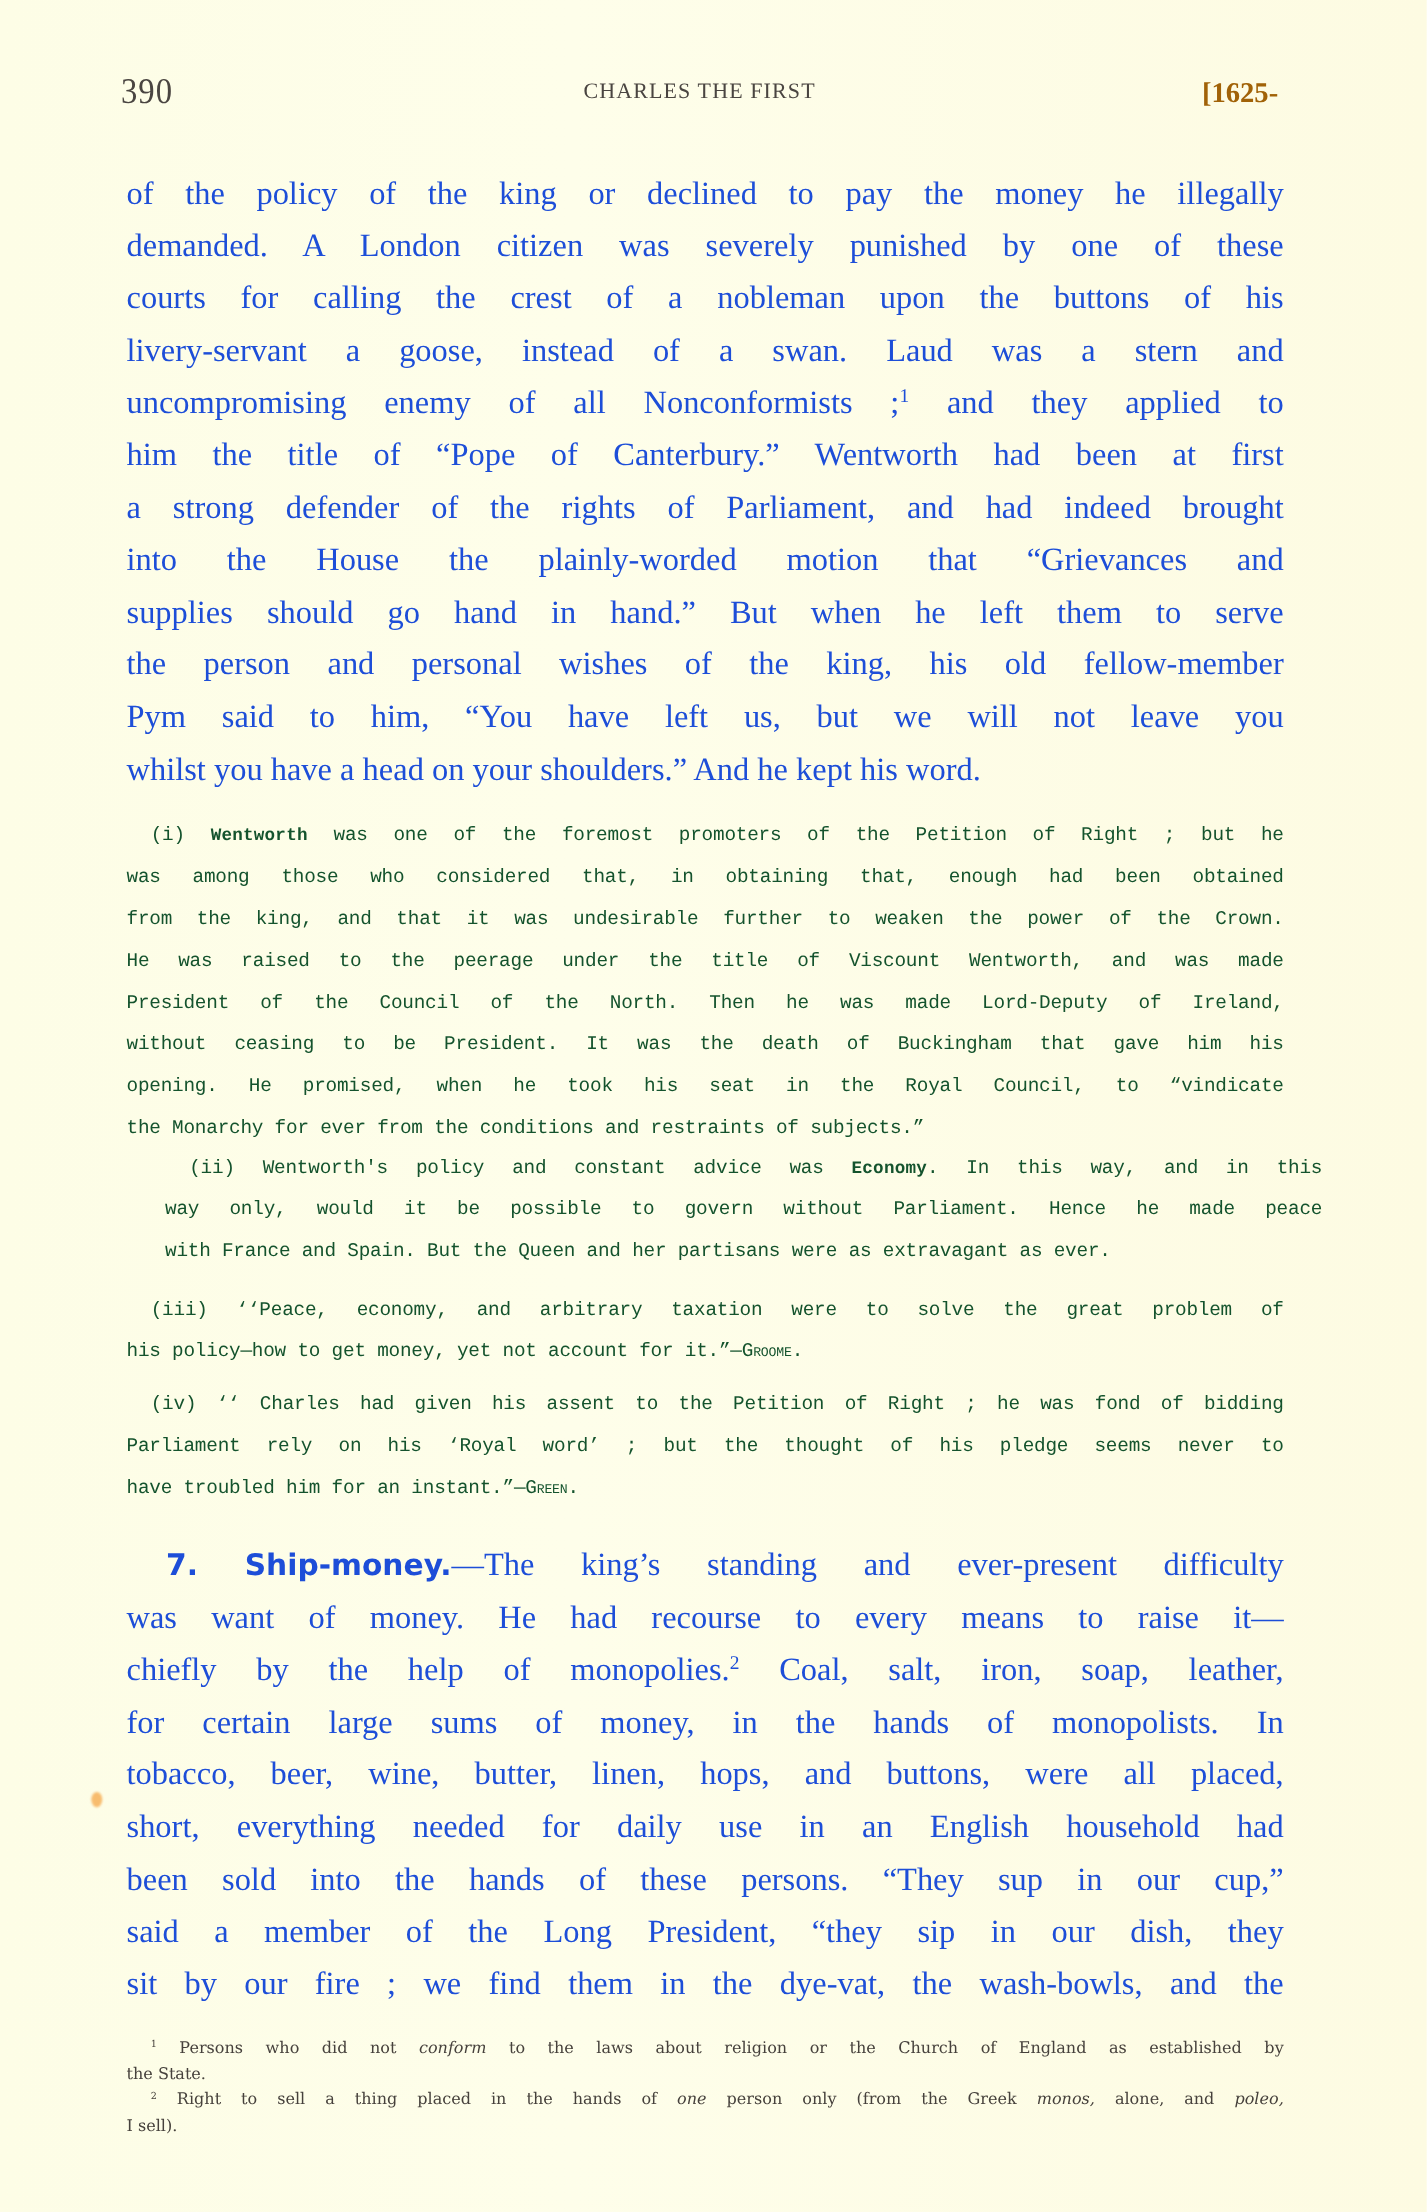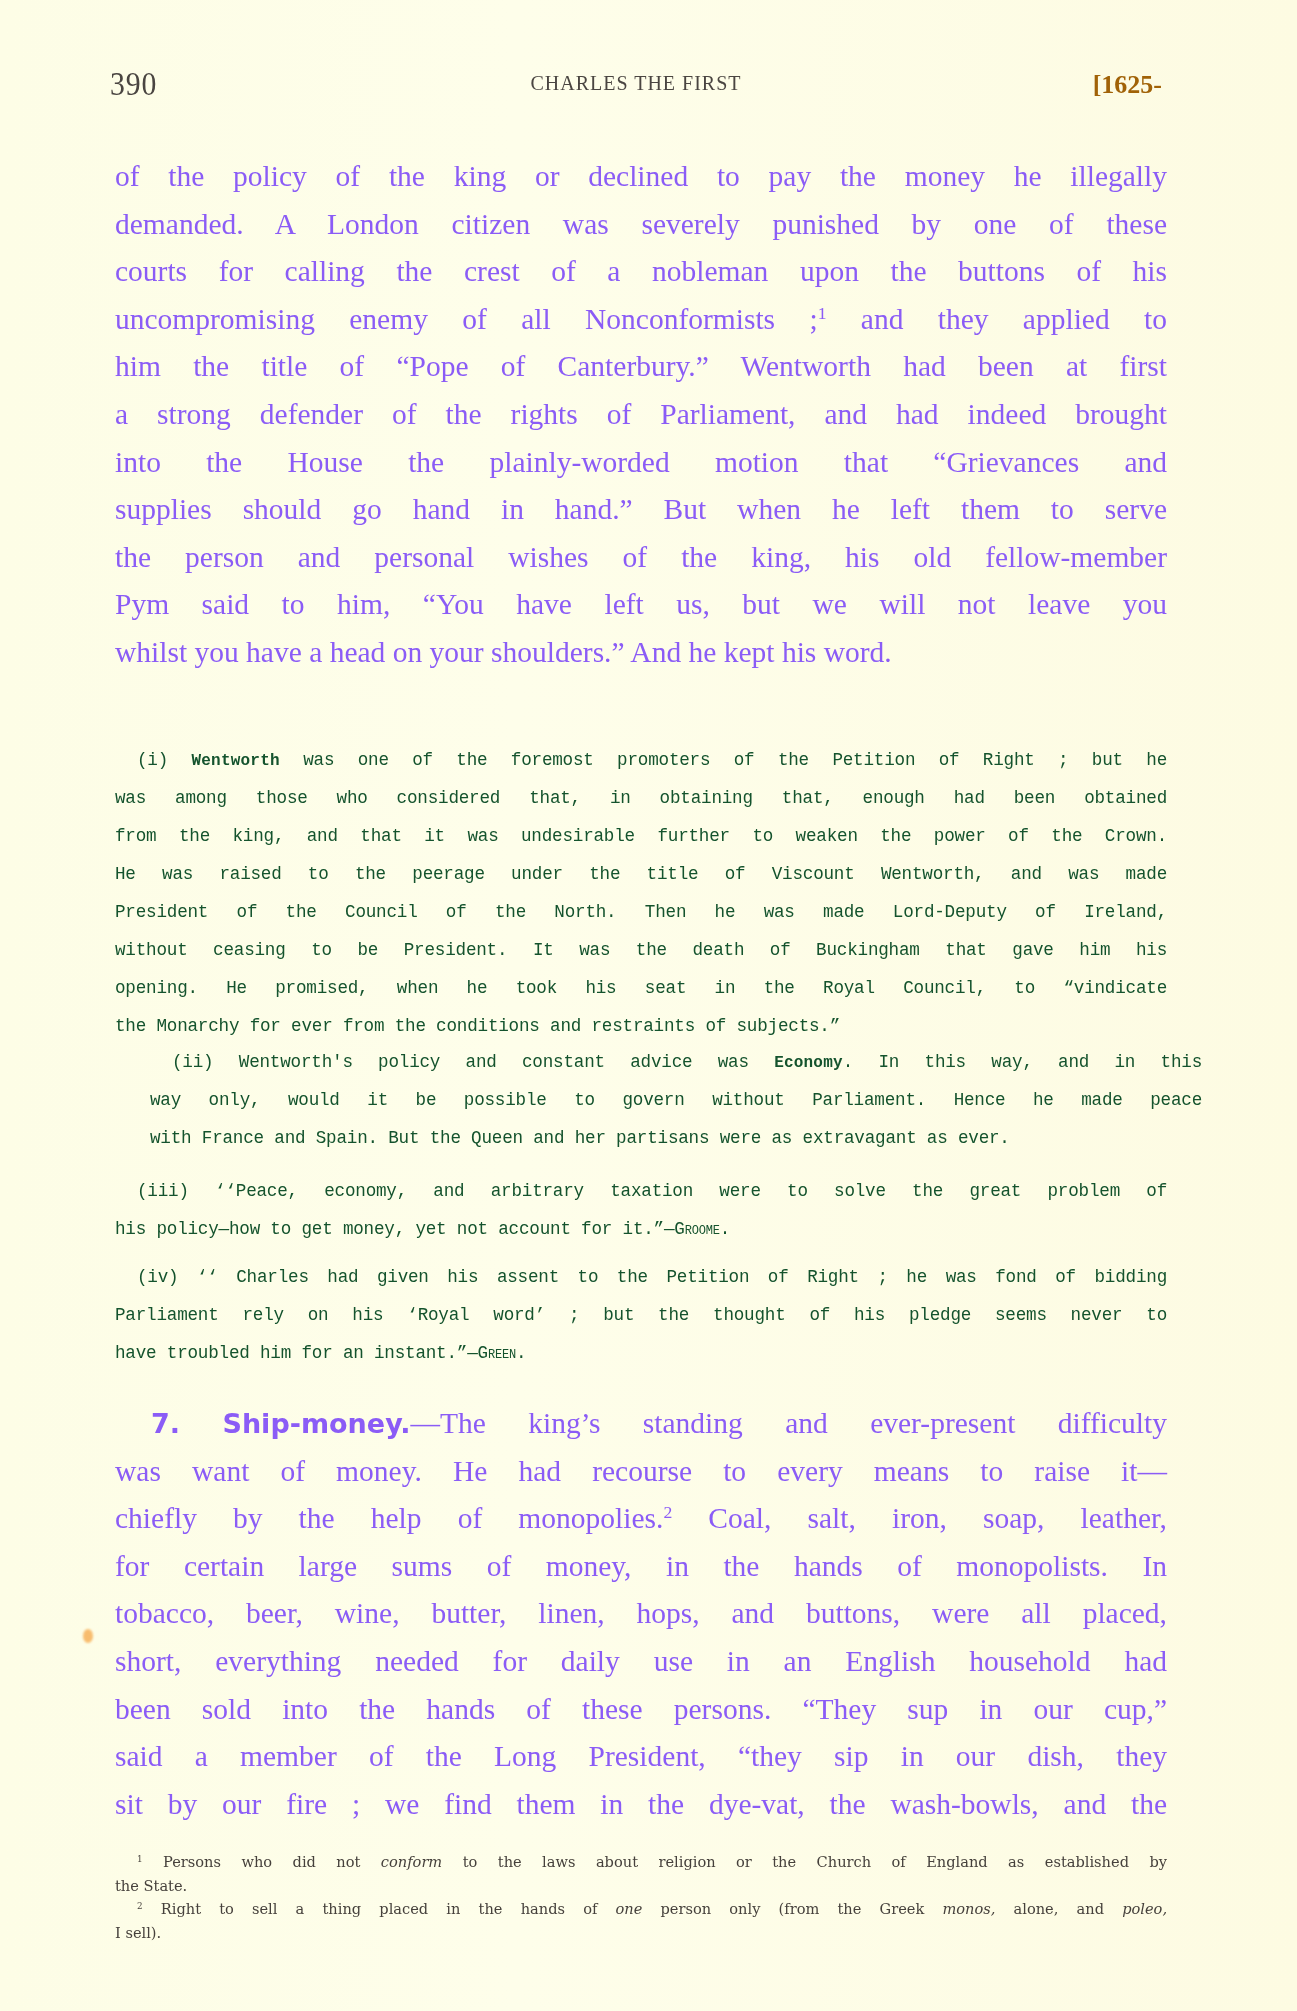--- a/index.html
+++ b/index.html
@@ -10,21 +10,21 @@
     font-family:"DejaVu Serif", "Liberation Serif", serif;
   }
   .page { position:absolute; left:0; top:0; width:1297px; height:2011px; }
   .header { position:absolute; top:66px; left:110px; width:1052px; height:40px; font-family:"Liberation Serif", serif; }
   .hdr-page { position:absolute; left:0; top:0; font-size:33px; letter-spacing:1px; color:#4a4541; transform:scaleX(0.9); transform-origin:left; }
   .hdr-title { position:absolute; left:0; right:0; top:6px; text-align:center; font-size:20px; letter-spacing:1px; color:#4a4541; }
   .hdr-year { position:absolute; right:0; top:4px; font-size:26px; font-weight:bold; color:#a16207; }
 
   .block { position:absolute; left:115px; width:1052px; }
   .line { display:block; white-space:nowrap; text-align:justify; text-align-last:justify; overflow:visible; }
-  .body-line { font-family:"Liberation Serif", serif; font-size:29.5px; height:47.6px; line-height:47.6px; color:#8b5cf6; }
+  .body-line { font-family:"Liberation Serif", serif; font-size:29.5px; height:47.6px; line-height:47.6px; color:#1d4ed8; }
   .note-line { font-family:Liberation Mono, monospace; font-size:17.6px; height:38px; line-height:38px; color:#14532d; letter-spacing:-0.2px; }
   .fn-line { font-family:"DejaVu Serif", serif; font-size:14.6px; height:23.5px; line-height:23.5px; color:#46413c; }
   .last { text-align-last:left; }
   .indent-note { padding-left:22px; }
   .indent-body { padding-left:36px; }
   .indent-fn { padding-left:22px; }
   .bold-small { font-weight:bold; font-size:16px; letter-spacing:0.2px; }
   .sc { font-variant:small-caps; }
   .sup { font-size:0.6em; vertical-align:0.55em; line-height:0; }
   .ital { font-style:italic; }
@@ -39,20 +39,21 @@
   <div class="header">
     <span class="hdr-page">390</span>
     <span class="hdr-title">CHARLES THE FIRST</span>
     <span class="hdr-year">[1625-</span>
   </div>
 
   <div class="block" style="top:153px;">
     <span class="line body-line">of the policy of the king or declined to pay the money he illegally</span>
     <span class="line body-line">demanded.  A London citizen was severely punished by one of these</span>
     <span class="line body-line">courts for calling the crest of a nobleman upon the buttons of his</span>
+    <span class="line body-line">livery-servant a goose, instead of a swan.  Laud was a stern and</span>
     <span class="line body-line"><span>uncompromising enemy of all Nonconformists ;</span><span class="sup">1</span><span> and they applied to</span></span>
     <span class="line body-line">him the title of “Pope of Canterbury.”  Wentworth had been at first</span>
     <span class="line body-line">a strong defender of the rights of Parliament, and had indeed brought</span>
     <span class="line body-line">into the House the plainly-worded motion that “Grievances and</span>
     <span class="line body-line">supplies should go hand in hand.”  But when he left them to serve</span>
     <span class="line body-line">the person and personal wishes of the king, his old fellow-member</span>
     <span class="line body-line">Pym said to him, “You have left us, but we will not leave you</span>
     <span class="line body-line last">whilst you have a head on your shoulders.”  And he kept his word.</span>
   </div>
 

